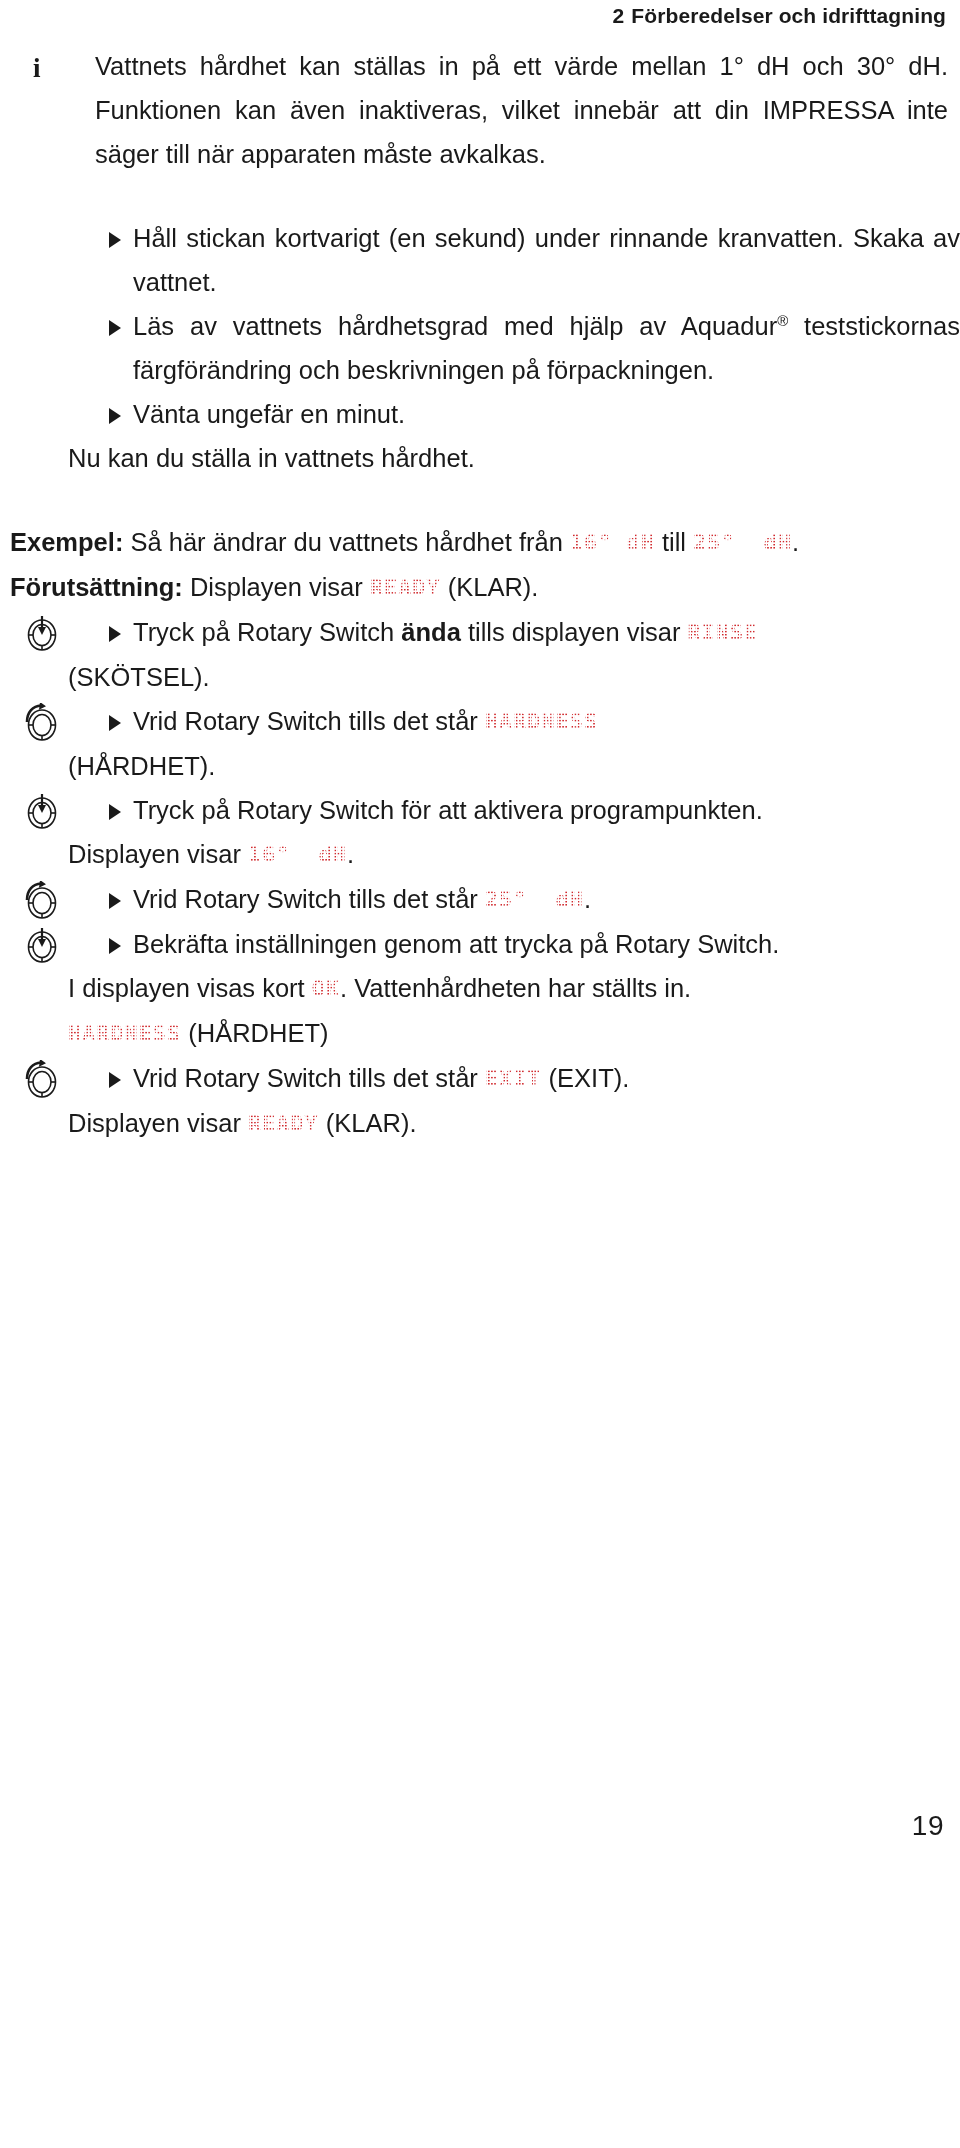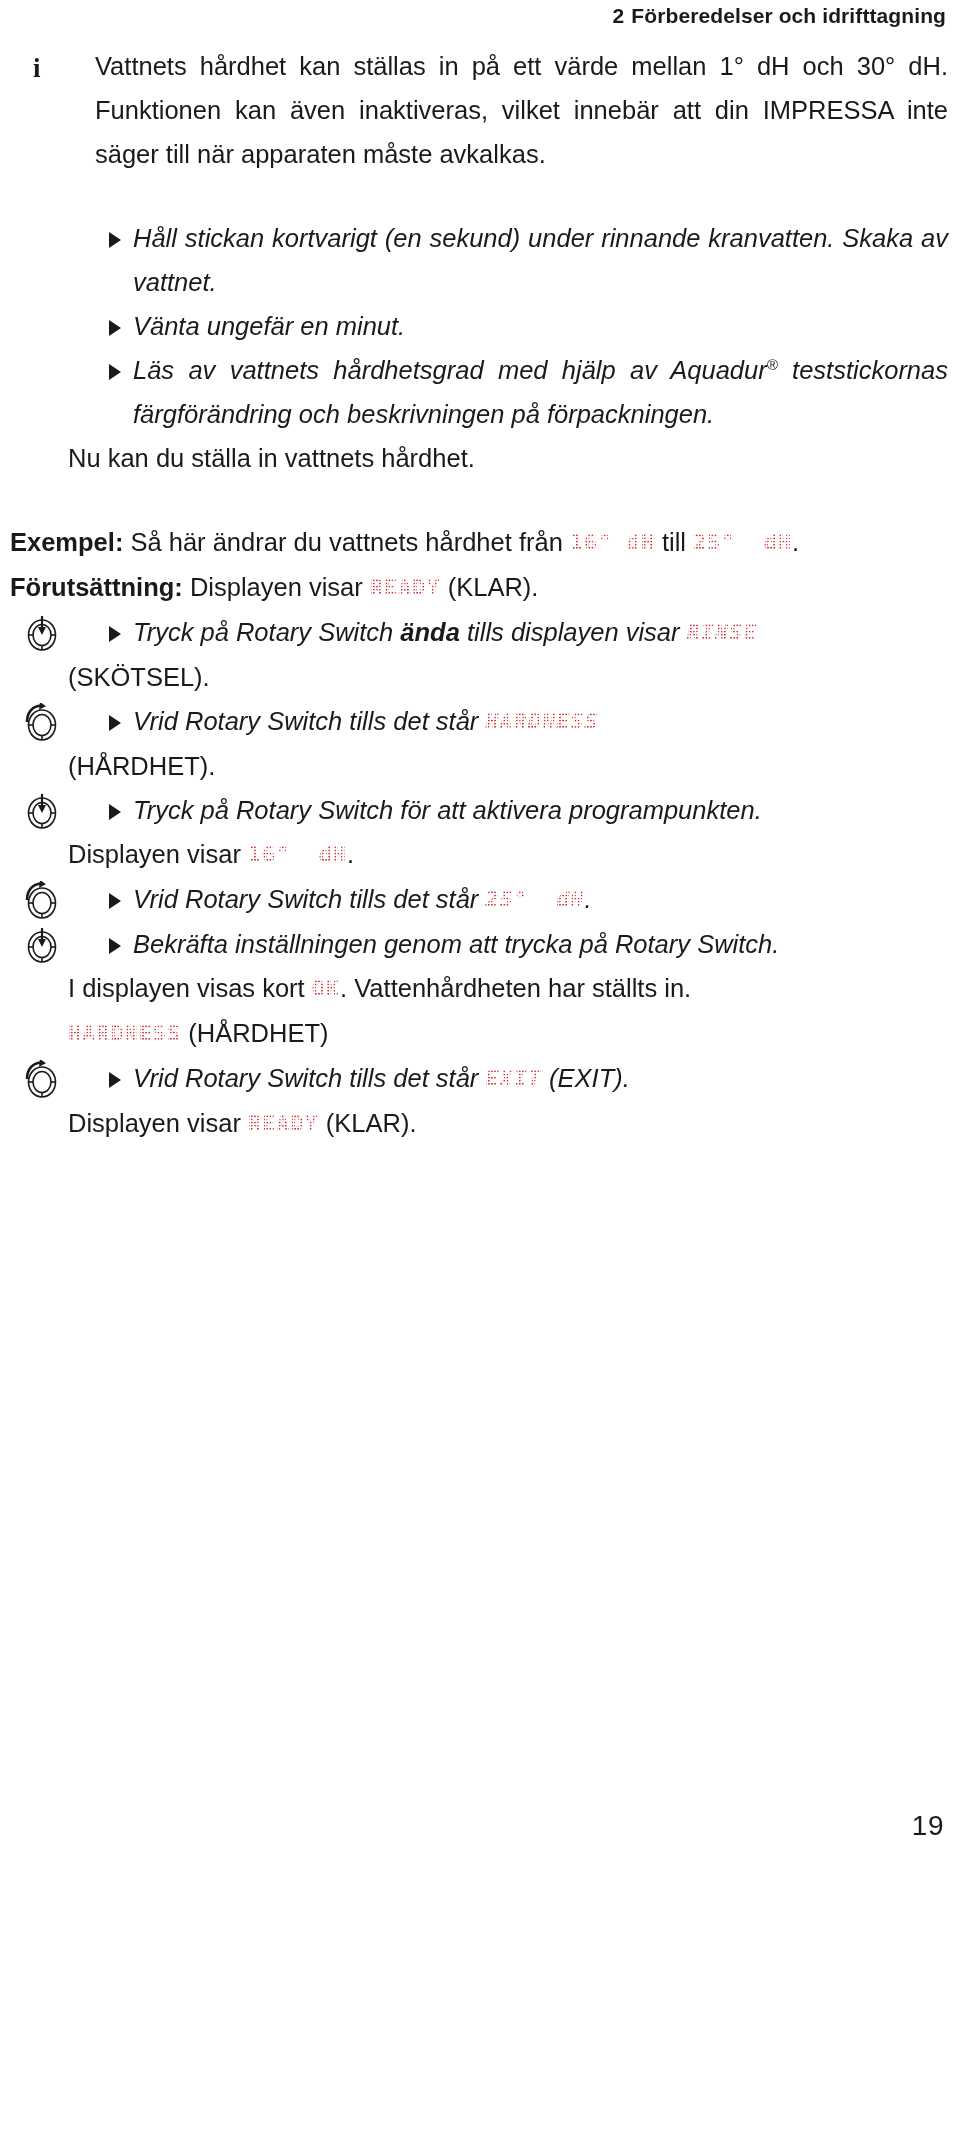--- a/index.html
+++ b/index.html
@@ -76,22 +76,20 @@
     margin-right: 12px;
   }
 
   .justify { text-align: justify; text-justify: inter-word; }
 
   
   .bullet-item {
     position: relative;
     padding-left: 38px;
     margin-left: 95px;
-    margin-right: 12px;
-    font-style: italic;
   }
   .bullet-item.icon-item {
     margin-left: 95px;
   }
   .tri {
     position: absolute;
     left: 14px;
     top: 16px;
     width: 0;
     height: 0;
@@ -179,28 +177,28 @@
     </div>
 
     <div class="spacer-md"></div>
 
 
     <div class="para bullet-item justify">
       <span class="tri"></span>
       <span>Håll stickan kortvarigt (en sekund) under rinnande kranvatten. Skaka av vattnet.</span>
     </div>
 
+    <div class="para bullet-item justify">
+      <span class="tri"></span>
+      <span>Läs av vattnets hårdhetsgrad med hjälp av Aquadur</span><span class="sup">®</span><span> teststickornas färgförändring och beskrivningen på förpackningen.</span>
+    </div>
+
     <div class="para bullet-item">
       <span class="tri"></span>
       <span>Vänta ungefär en minut.</span>
-    </div>
-
-    <div class="para bullet-item justify">
-      <span class="tri"></span>
-      <span>Läs av vattnets hårdhetsgrad med hjälp av Aquadur</span><span class="sup">®</span><span> teststickornas färgförändring och beskrivningen på förpackningen.</span>
     </div>
 
     <div class="para cont">Nu kan du ställa in vattnets hårdhet.</div>
 
     <div class="spacer-md"></div>
 
     <div class="para block"><span class="bold">Exempel:</span><span> Så här ändrar du vattnets hårdhet från </span><span class="led-wrap"><span class="led">16° dH</span></span><span> till </span><span class="led-wrap"><span class="led">25°  dH</span></span><span>.</span></div>
 
     <div class="para block"><span class="bold">Förutsättning:</span><span> Displayen visar </span><span class="led-wrap"><span class="led">READY</span></span><span> (KLAR).</span></div>
 

